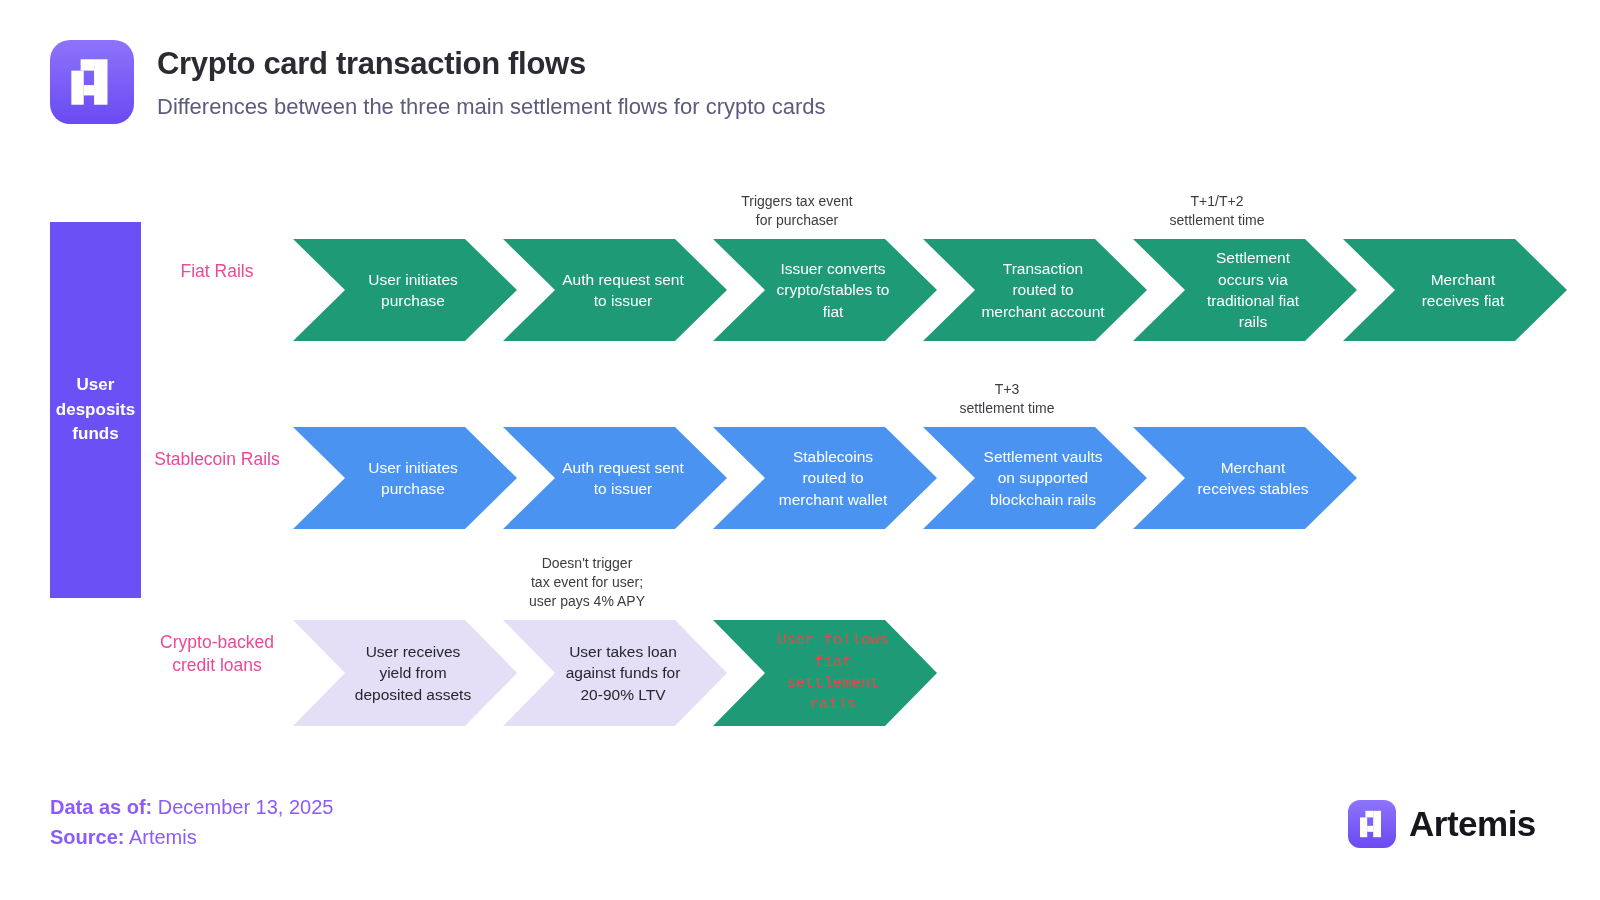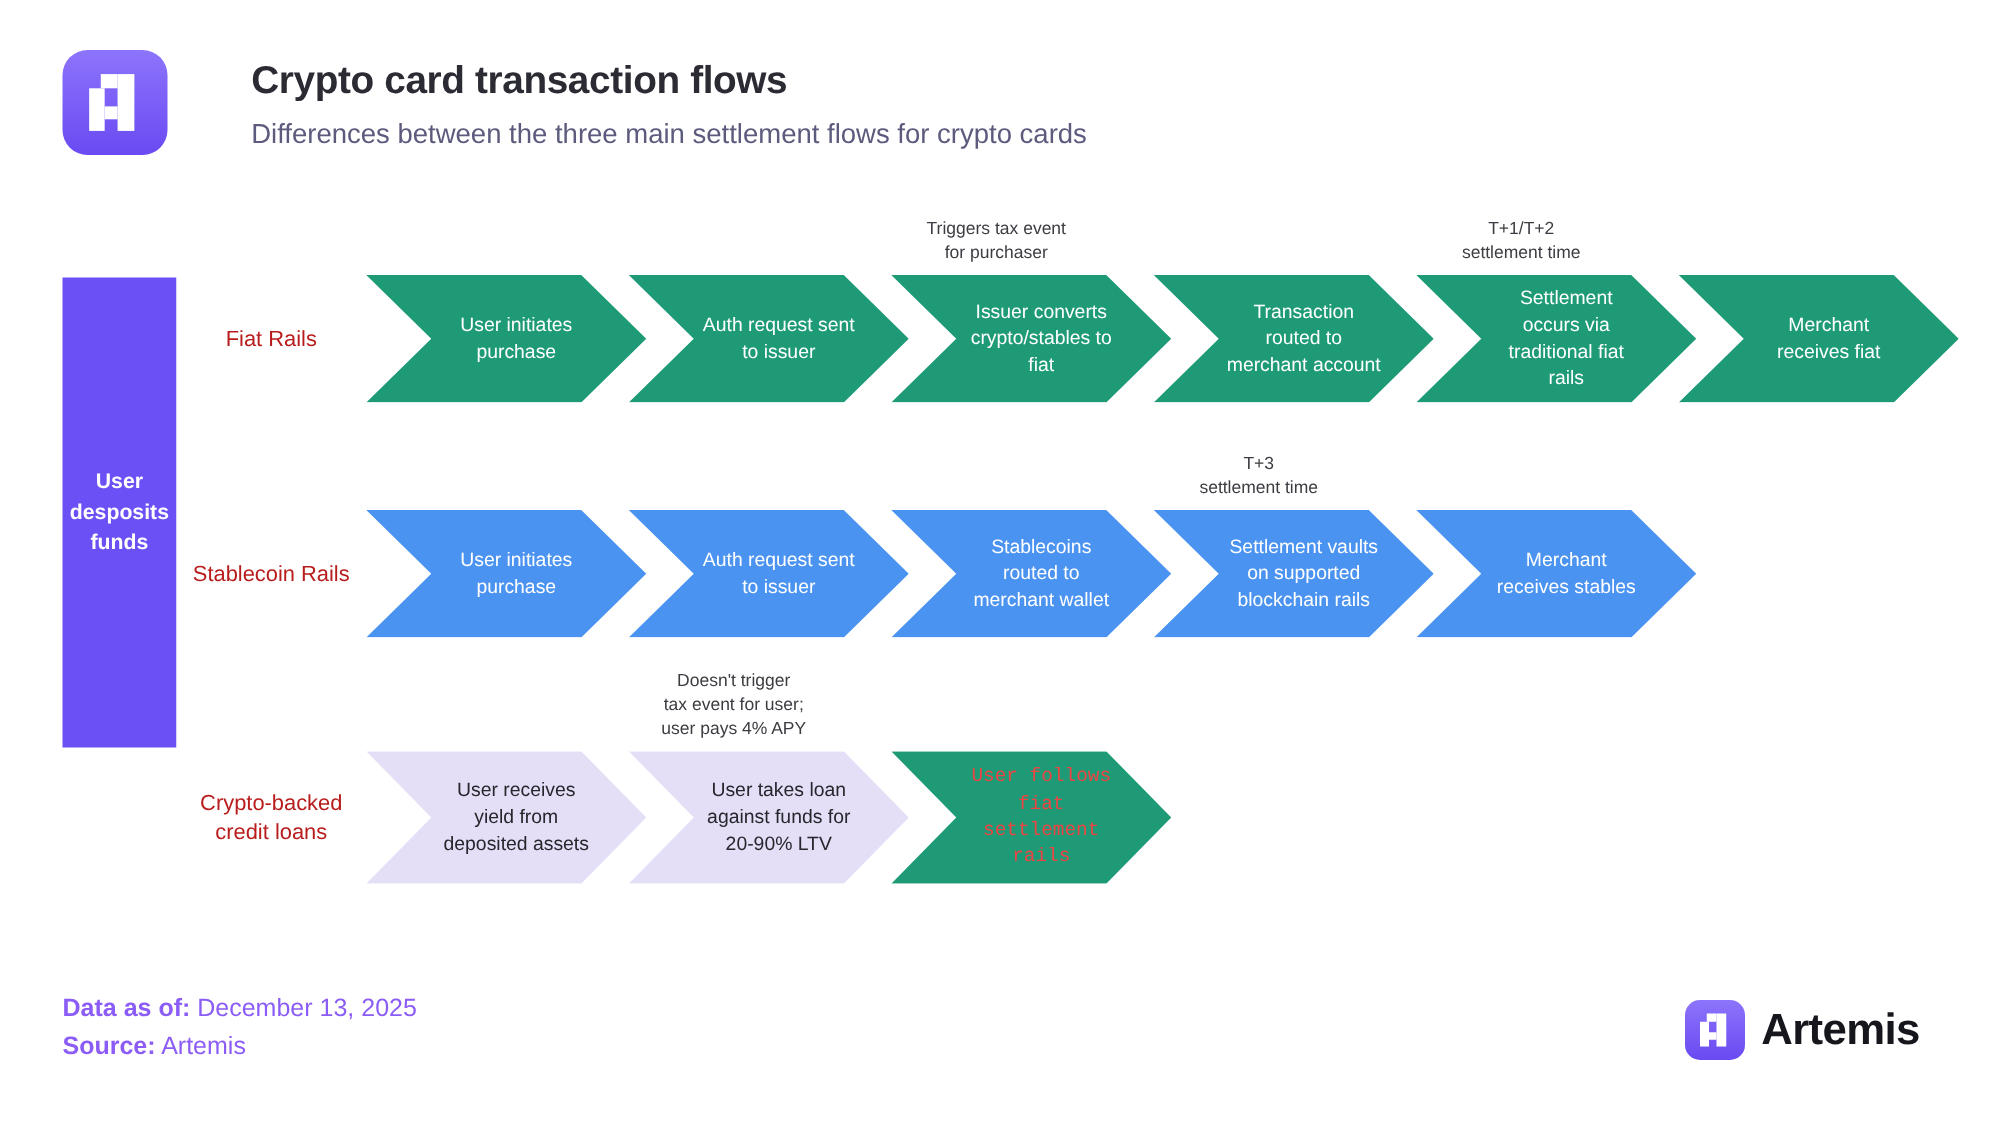--- a/index.html
+++ b/index.html
@@ -6,21 +6,21 @@
   html,body { width:1600px; height:900px; }
   body {
     font-family:"Liberation Sans", sans-serif;
     background:#ffffff;
     position:relative;
     overflow:hidden;
   }
   .canvas { position:absolute; inset:0; }
 
   
-  .header { position:absolute; left:50px; top:40px; display:flex; align-items:flex-start;gap:44px; }
+  .header { position:absolute; left:50px; top:40px; display:flex; align-items:flex-start; }
   .logo {
     width:84px; height:84px; border-radius:20px;
     background:linear-gradient(180deg, #8d74fb 0%, #6a4af2 100%);
     display:flex; align-items:center; justify-content:center;
     flex:0 0 auto;
   }
   .logo svg { width:62px; height:62px; }
   .logo-sm {
     width:48px; height:48px; border-radius:12px;
     background:linear-gradient(180deg, #8d74fb 0%, #6a4af2 100%);
@@ -37,32 +37,32 @@
   .vbar {
     position:absolute; left:50px; top:222px; width:91px; height:376px;
     background:var(--purple);
     display:flex; align-items:center; justify-content:center; text-align:center;
     color:#ffffff; font-size:17px; font-weight:700; line-height:1.45;
     padding:0 6px;
   }
   .row-label {
     position:absolute; left:137px; width:160px;
     display:flex; align-items:center; justify-content:center; text-align:center;
-    font-size:17.5px; color:#b91c1c; line-height:1.3;
+    font-size:17.5px; color:#ec4899; line-height:1.3;
   }
   .row-label.r1 { top:220px; height:102px; }
   .row-label.r2 { top:408px; height:102px; }
   .row-label.r3 { top:601px; height:106px; }
 
   .flow-row { position:absolute; left:293px; display:flex; }
   .flow-row.r1 { top:220px; }
   .flow-row.r2 { top:408px; }
   .flow-row.r3 { top:601px; }
 
-  .step { position:relative; width:224px; height:102px; margin-right:-14px; }
+  .step { position:relative; width:224px; height:102px; margin-right:-14px;margin-top:19px; }
   .flow-row.r3 .step { height:106px; }
   .chev {
     position:absolute; inset:0;
     clip-path:polygon(0% 0%, calc(100% - 52px) 0%, 100% 50%, calc(100% - 52px) 100%, 0% 100%, 52px 50%);
   }
   .flow-row.r1 .chev { background:var(--green); }
   .flow-row.r2 .chev { background:var(--blue); }
   .flow-row.r3 .chev { background:var(--lavender); }
   .flow-row.r3 .step.alt .chev { background:var(--green); }
 

